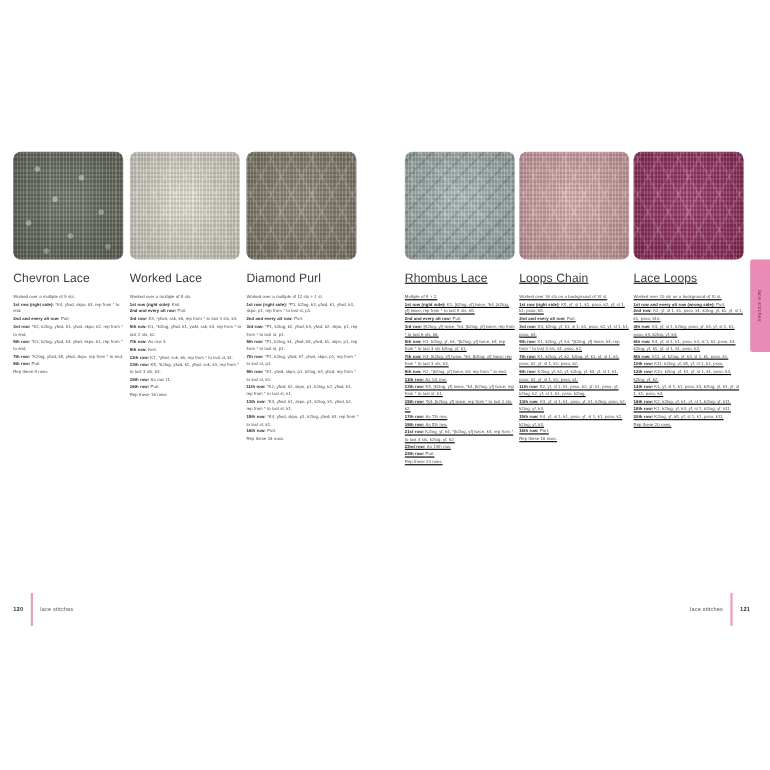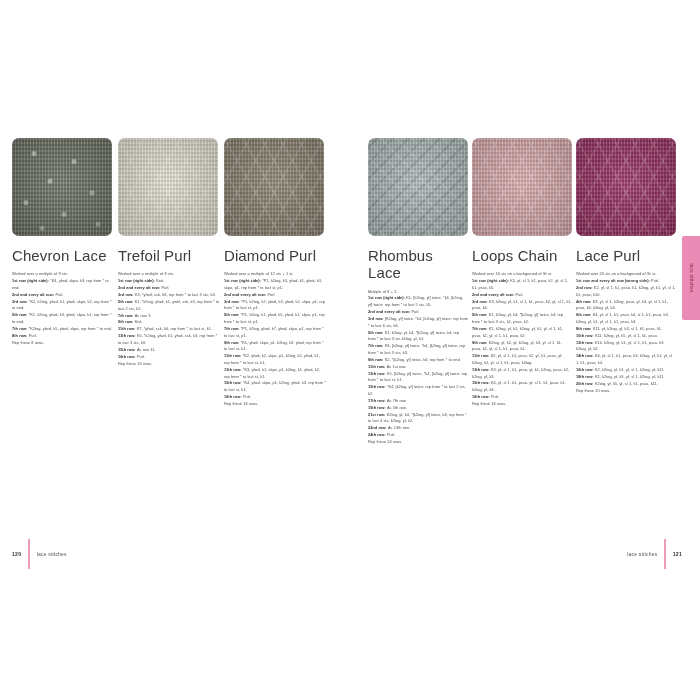--- a/index.html
+++ b/index.html
@@ -31,21 +31,21 @@
   }
 
   
   .content {
     position: absolute;
     top: 138px;
     left: 12px;
     right: 12px;
     bottom: 0;
   }
-  .page-half.right .content { left: 18px; right: 36px; }
+  .page-half.right .content { left: 18px; right: 36px; text-decoration: underline; }
 
   .columns {
     display: flex;
     flex-direction: row;
     gap: 4px;
   }
   .col {
     width: 102px;
     flex: 0 0 102px;
   }
@@ -100,21 +100,21 @@
         rgba(255,255,255,.14) 0 2px, transparent 2px 16px);
   }
   .tex.vig {
     background-image:
       radial-gradient(ellipse at 50% 45%, rgba(255,255,255,.10), rgba(0,0,0,.18) 95%);
   }
 
   
   .pat-title {
     margin: 11px 0 7px 0;
-    font-size: 15px;
+    font-size: 11px;
     font-weight: 400;
     color: #3c3c3c;
     letter-spacing: .1px;
     line-height: 1.15;
   }
   .pat-body {
     font-size: 3.9px;
     line-height: 1.72;
     color: #4a4a4a;
     letter-spacing: .01px;
@@ -199,21 +199,21 @@
                 <p>Rep these 8 rows.</p>
               </div>
           </div>
 
           <div class="col">
             <div class="swatch" style="background:#e8e3d6">
               <div class="tex knit"></div>
               <div class="tex diamond"></div>
               <div class="tex vig"></div>
             </div>
-            <h2 class="pat-title">Trefoil Purl</h2>
+            <h2 class="pat-title">Worked Lace</h2>
             <div class="pat-body">
                 <p>Worked over a multiple of 8 sts.</p>
                 <p><b>1st row (right side): </b>Knit.</p>
                 <p><b>2nd and every alt row: </b>Purl.</p>
                 <p><b>3rd row: </b>K3, *yfwd, ssk, k6, rep from * to last 3 sts, k3.</p>
                 <p><b>5th row: </b>K1, *k2tog, yfwd, k1, ywkl, ssk, k3, rep from * to last 2 sts, k2.</p>
                 <p><b>7th row: </b>As row 3.</p>
                 <p><b>9th row: </b>Knit.</p>
                 <p><b>11th row: </b>K7, *yfwd, ssk, k6, rep from * to last st, k1.</p>
                 <p><b>13th row: </b>K5, *k2tog, yfwd, k1, yfwd, ssk, k3, rep from * to last 3 sts, k3.</p>
@@ -309,21 +309,21 @@
                 <p>Rep these 16 rows.</p>
               </div>
           </div>
 
           <div class="col">
             <div class="swatch" style="background:#9c2f63">
               <div class="tex knit"></div>
               <div class="tex diamond"></div>
               <div class="tex vig"></div>
             </div>
-            <h2 class="pat-title">Lace Purl</h2>
+            <h2 class="pat-title">Lace Loops</h2>
             <div class="pat-body">
                 <p>Worked over 20 sts on a background of St st.</p>
                 <p><b>1st row and every alt row (wrong side): </b>Purl.</p>
                 <p><b>2nd row: </b>K2, yf, sl 1, k1, psso, k1, k2tog, yf, k1, yf, sl 1, k1, psso, k10.</p>
                 <p><b>4th row: </b>K3, yf, sl 1, k2tog, psso, yf, k3, yf, sl 1, k1, psso, k3, k2tog, yf, k4.</p>
                 <p><b>6th row: </b>K4, yf, sl 1, k1, psso, k4, sl 1, k1, psso, k3, k2tog, yf, k1, yf, sl 1, k1, psso, k3.</p>
                 <p><b>8th row: </b>K11, yf, k2tog, yf, k3, sl 1, k1, psso, k1.</p>
                 <p><b>10th row: </b>K11, k2tog, yf, k5, yf, sl 1, k1, psso.</p>
                 <p><b>12th row: </b>K10, k2tog, yf, k1, yf, sl 1, k1, psso, k3, k2tog, yf, k2.</p>
                 <p><b>14th row: </b>K4, yf, sl 1, k1, psso, k3, k2tog, yf, k1, yf, sl 1, k1, psso, k4.</p>

